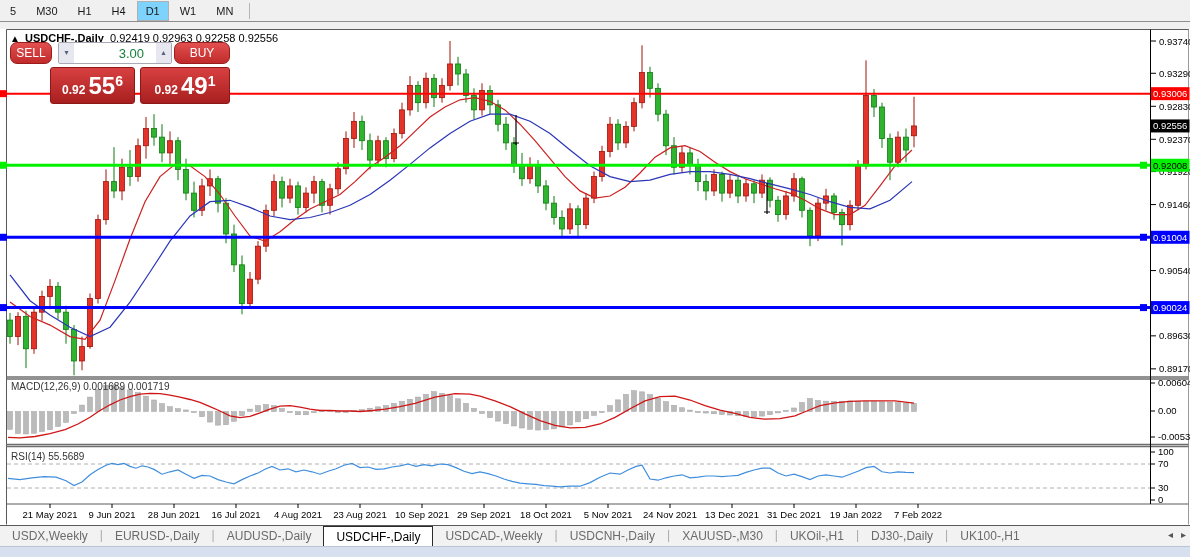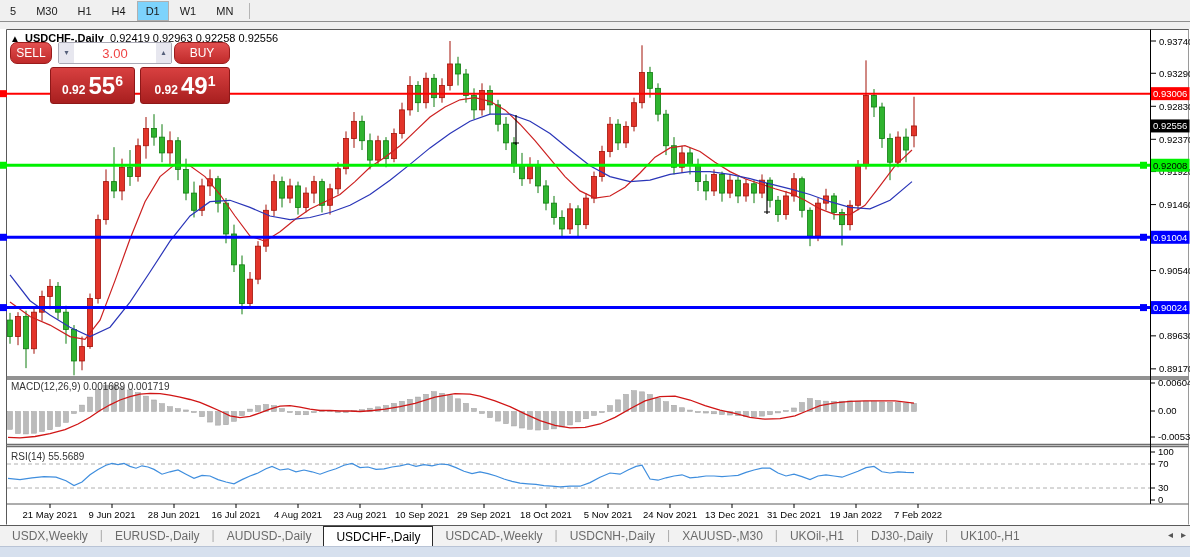--- a/index.html
+++ b/index.html
@@ -18,22 +18,22 @@
 
   
   #trade-panel{position:absolute;left:10px;top:42px;width:220px;}
   #trade-row1{display:flex;align-items:stretch;height:22px;}
   .tbtn{flex:none;border:1px solid #9a1c1c;border-radius:7px;color:#fff;font-size:12px;
         background:linear-gradient(#e25050,#c02a2a);text-align:center;line-height:20px;cursor:pointer;padding:0;}
   #sell-btn{width:42px;margin-right:6px;}
   #buy-btn{width:56px;margin-left:2px;}
   #vol-box{flex:1;display:flex;border:1px solid #a9a9b5;background:#fff;border-radius:2px;overflow:hidden;}
   .vol-arrow{width:15px;background:#e7e7ef;border:0;color:#55607a;font-size:8px;line-height:20px;padding:0;cursor:pointer;}
-  #vol-input{flex:1;border:0;outline:0;text-align:center;font-size:13px;padding:0 4px;min-width:20px;
-             font-family:"Liberation Sans",sans-serif;color:#ef4444;}
+  #vol-input{flex:1;border:0;outline:0;text-align:right;font-size:13px;padding:0 12px;min-width:20px;
+             font-family:"Liberation Sans",sans-serif;color:#15803d;}
   #trade-row2{display:flex;margin-top:3px;height:37px;margin-left:40px;}
   .price-box{border:1px solid #8e1818;border-radius:3px;color:#fff;
              background:linear-gradient(#d84040,#a81f1f);display:flex;align-items:flex-end;
              justify-content:center;padding:0 6px 2px 6px;cursor:pointer;}
   .price-box .pref{font-size:12px;font-weight:bold;margin:0 3px 4px 0;}
   .price-box .big{font-size:24px;font-weight:bold;line-height:30px;}
   .price-box .sup{font-size:14px;font-weight:bold;vertical-align:top;position:relative;top:-12px;}
   #sell-price{width:88px;margin-right:5px;}
   #buy-price{width:94px;}
 

